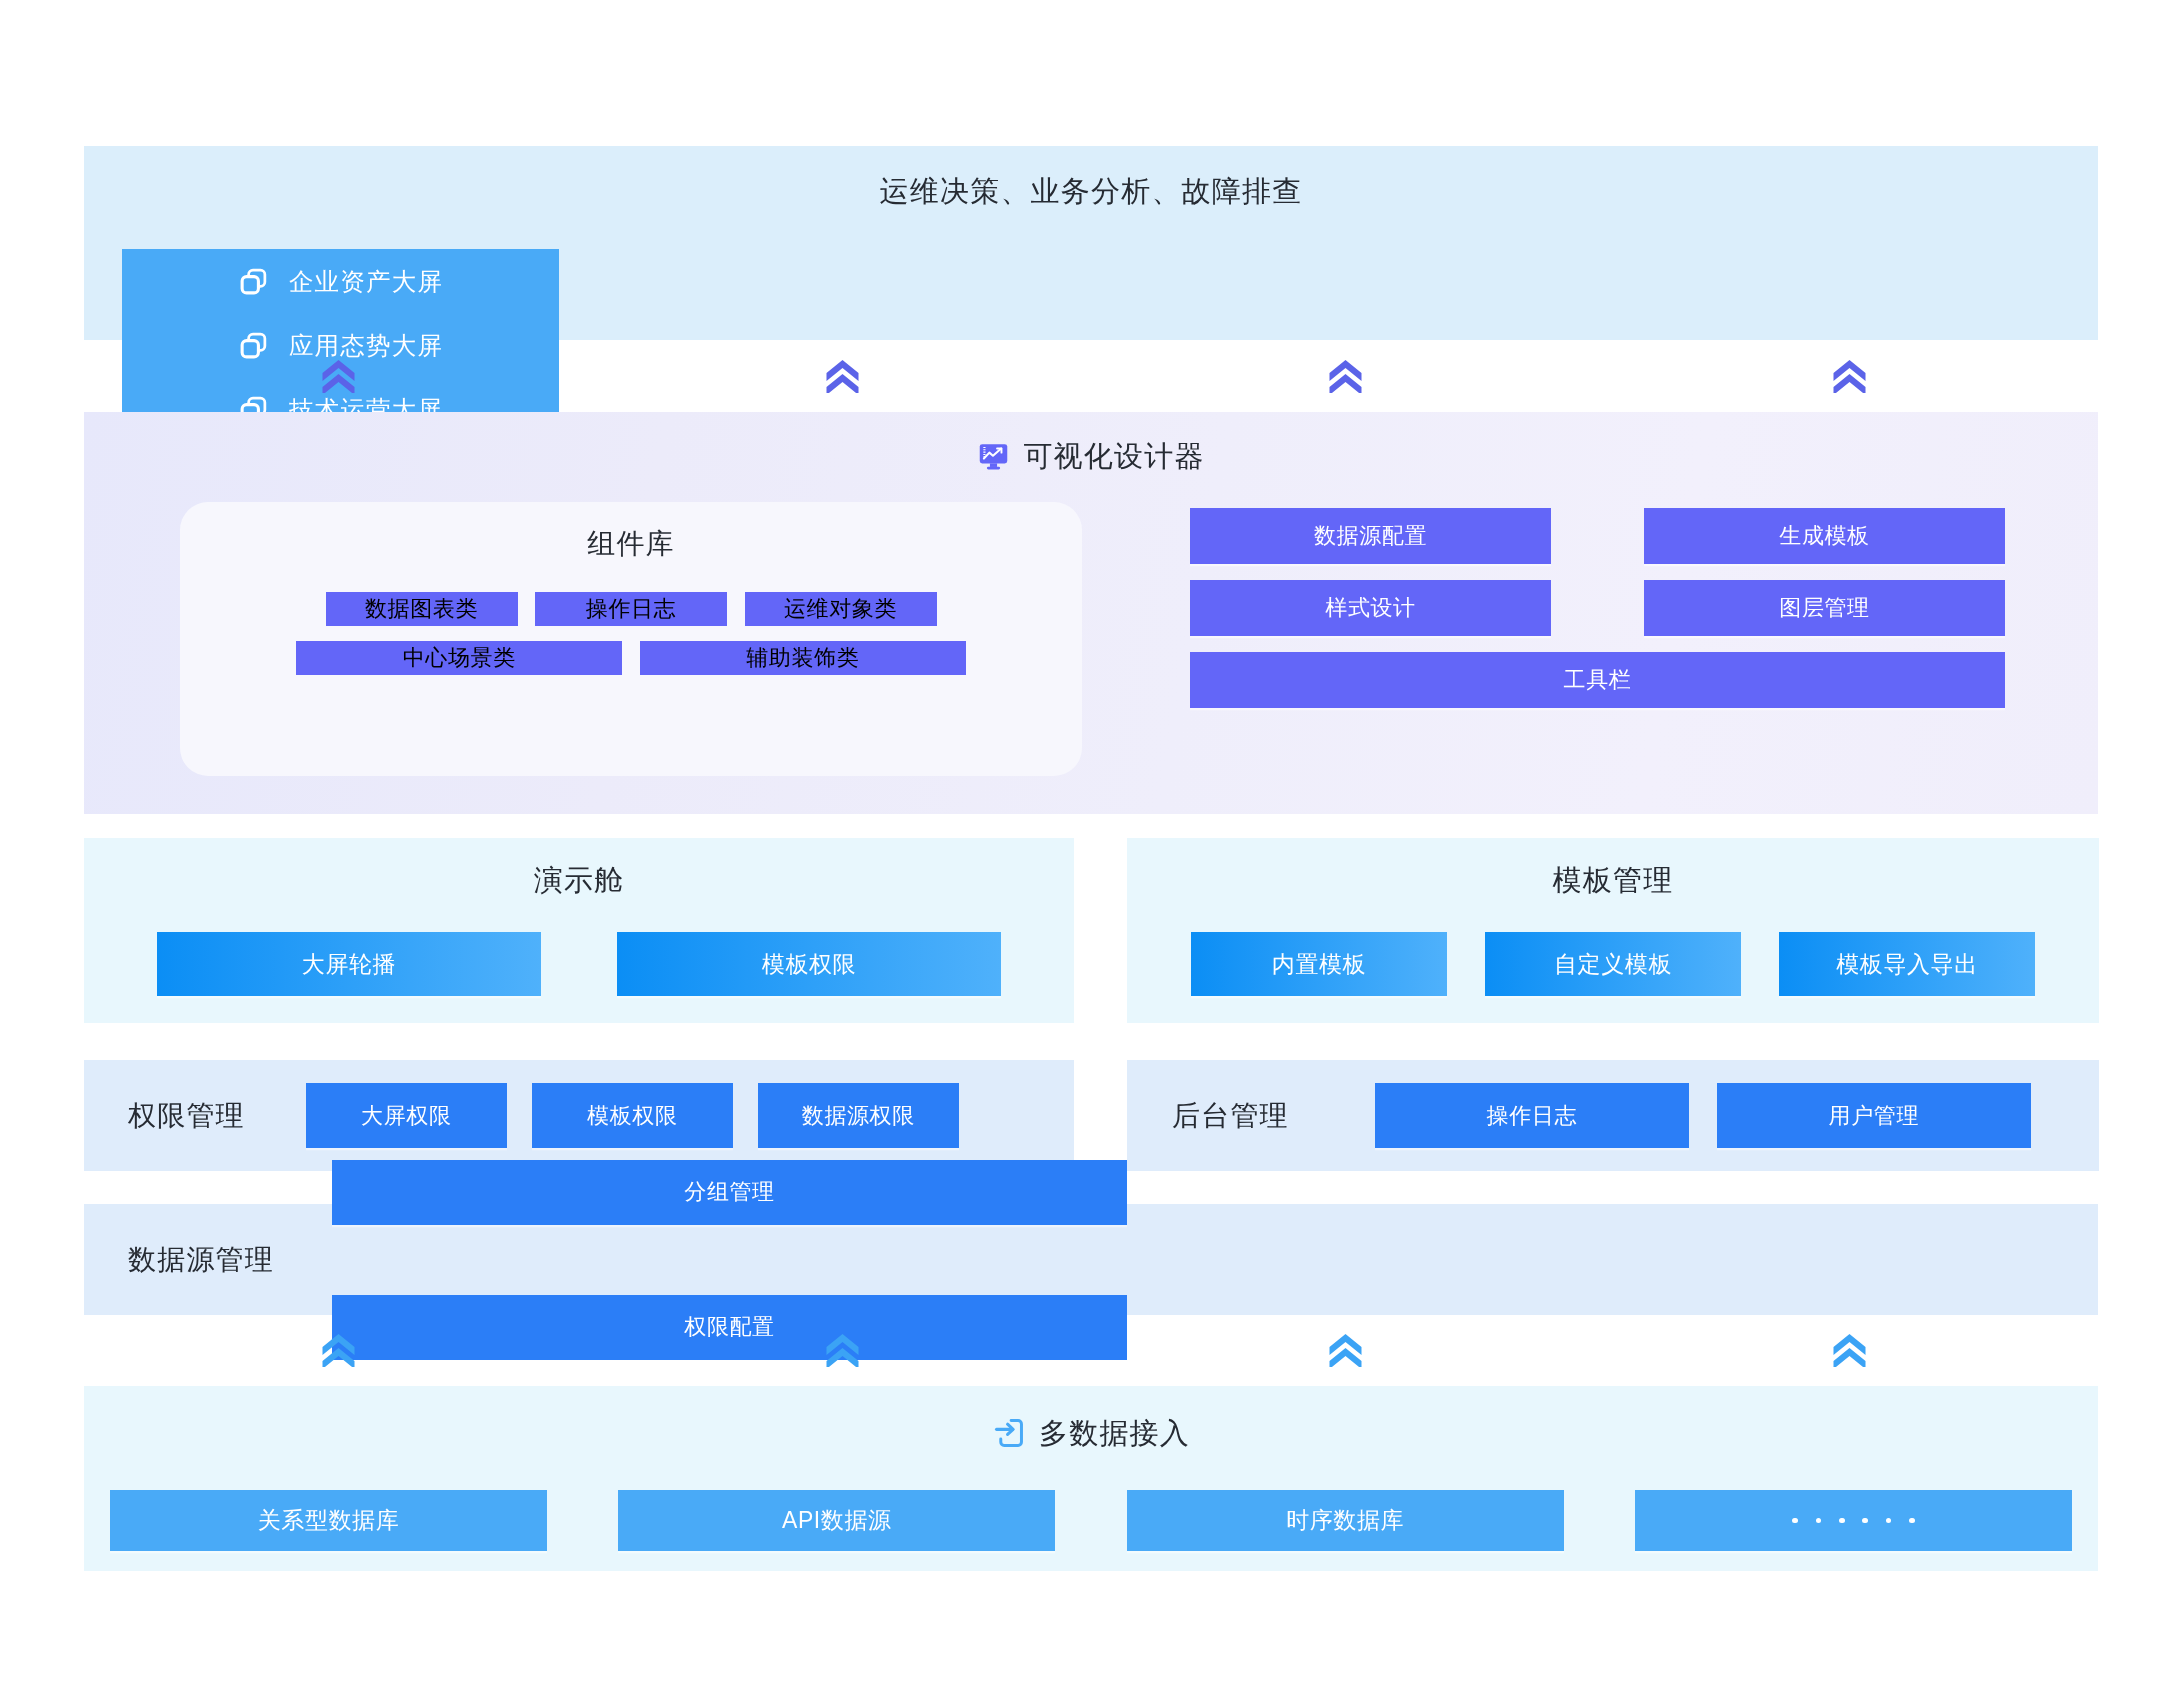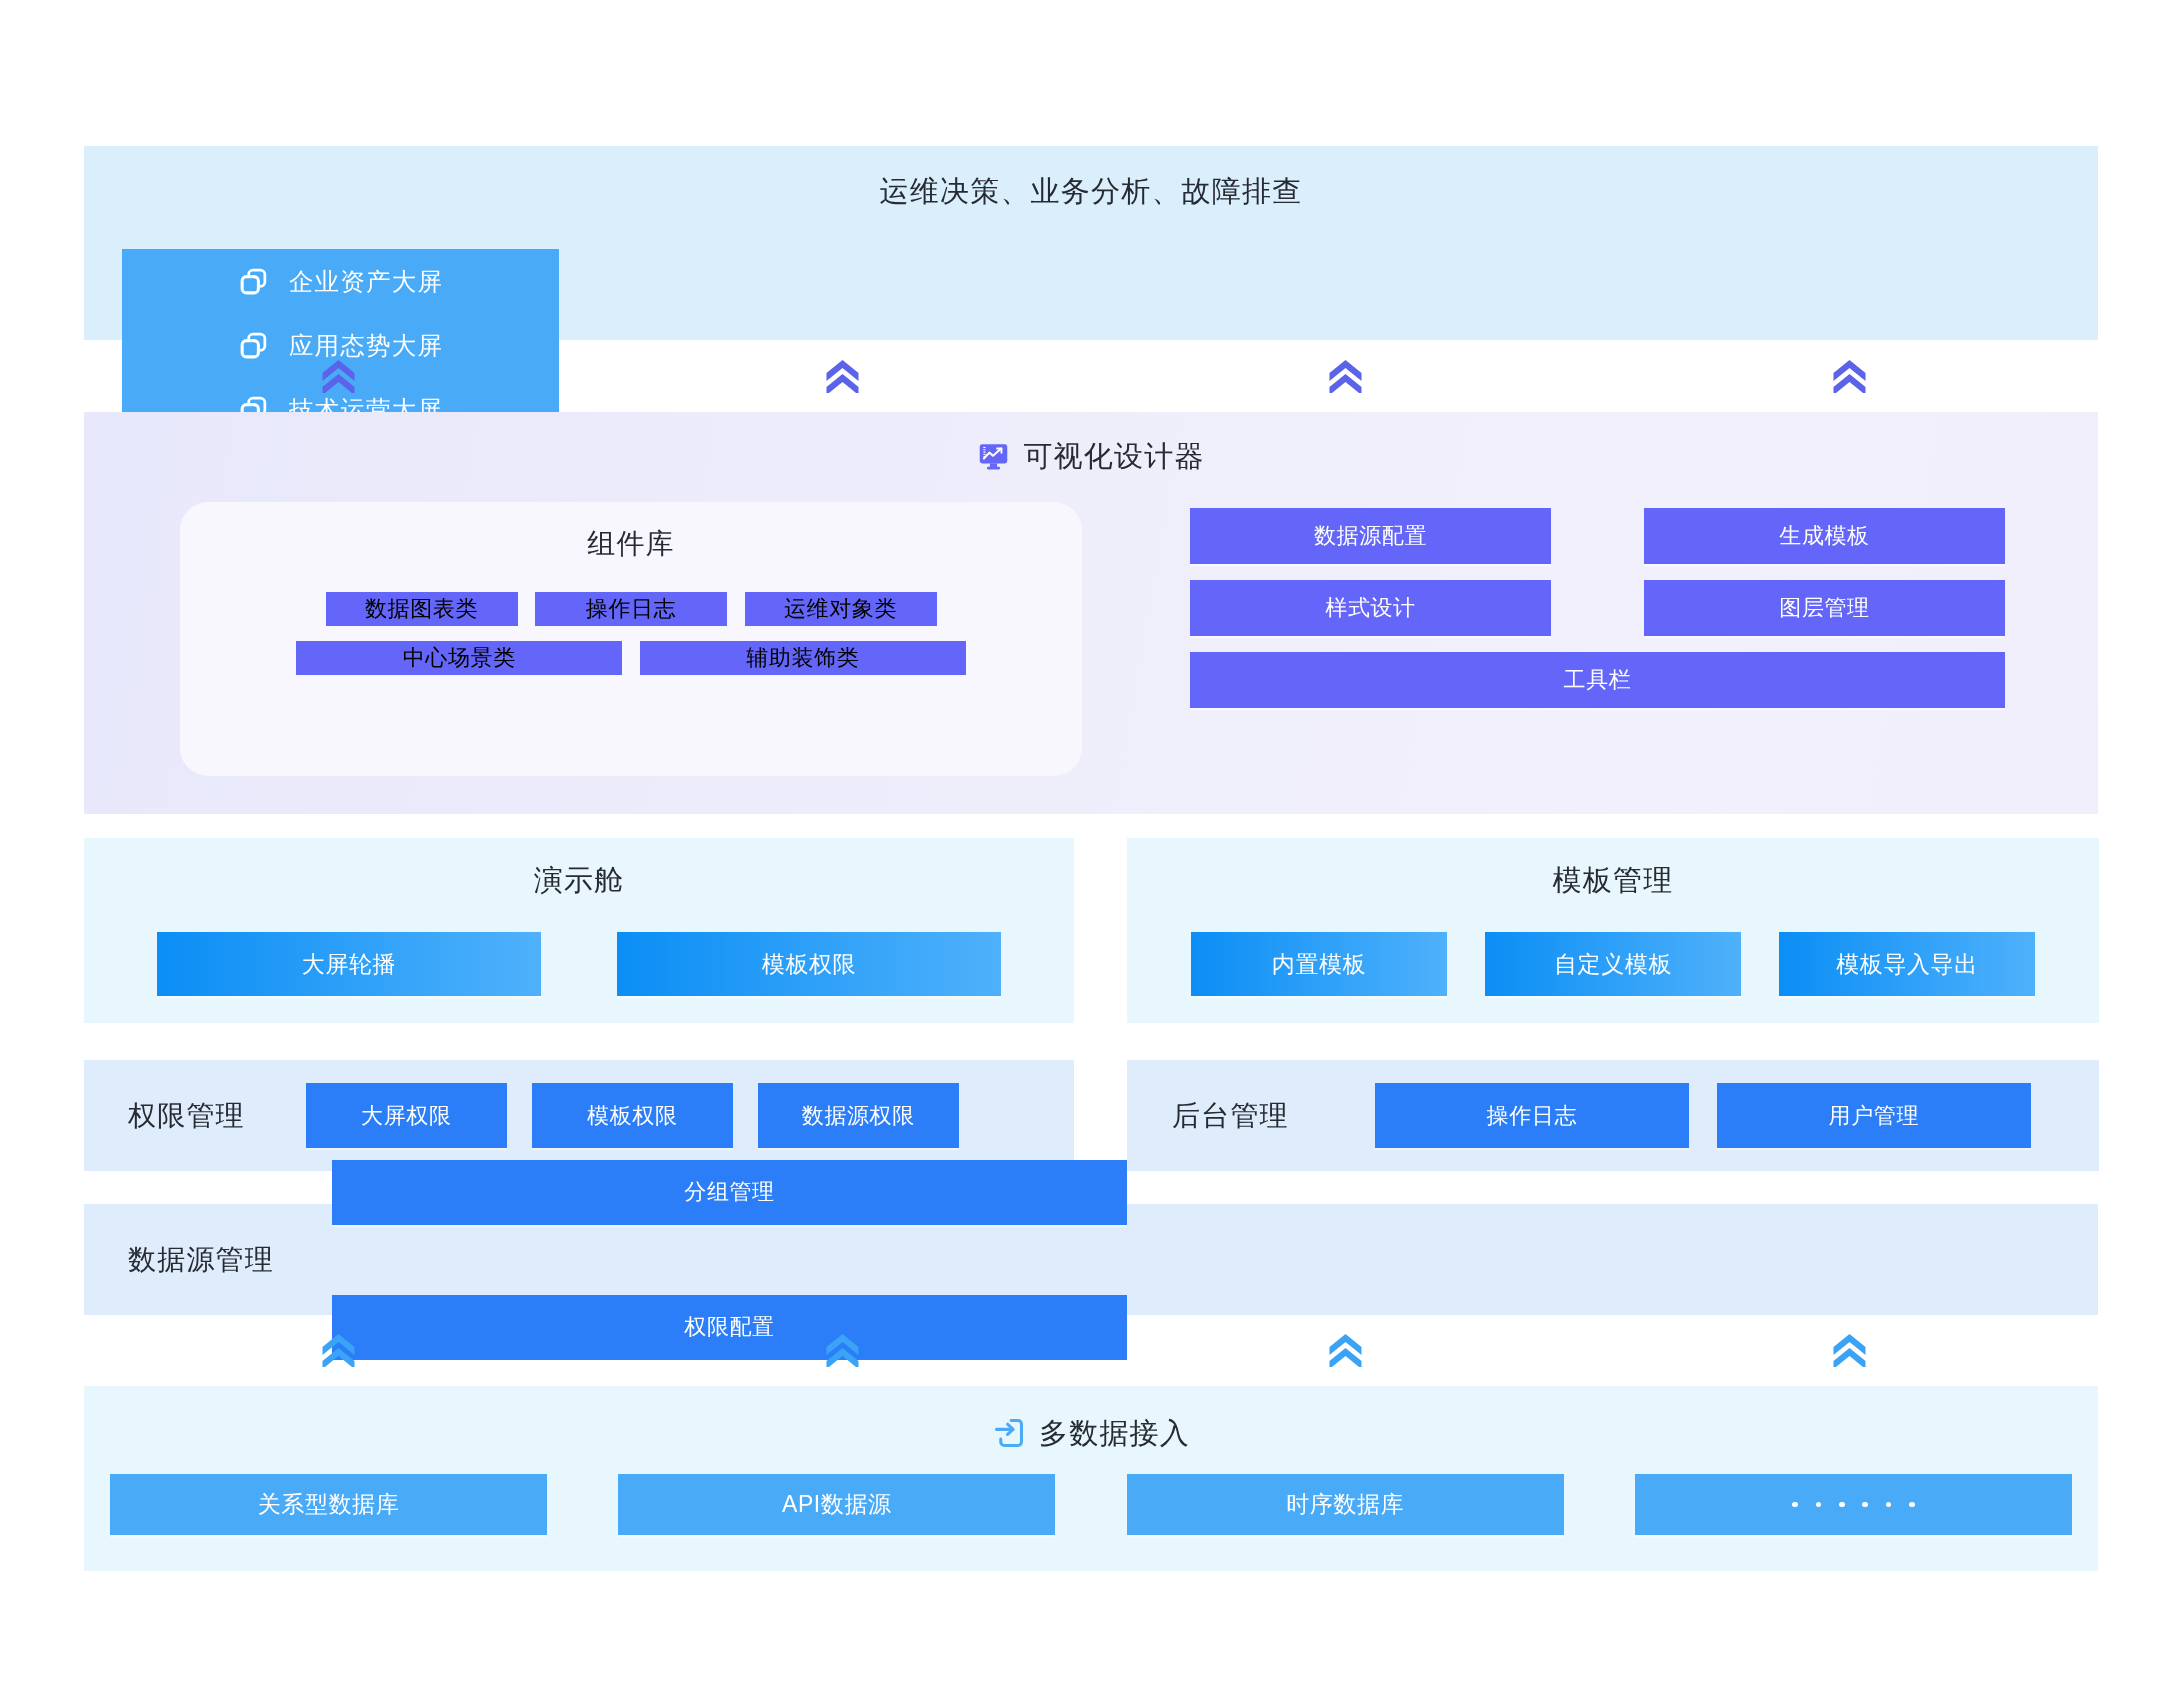--- a/index.html
+++ b/index.html
@@ -298,21 +298,21 @@
     align-items: center;
     justify-content: center;
     gap: 13px;
     margin-top: 30px;
   }
   .access-head .panel-title { margin: 0; }
   .ico-import { width: 34px; height: 34px; display:block; }
   .access-row {
     position: absolute;
     left: 26px;
-    top: 88px;
+    top: 104px;
     width: 1962px;
     display: flex;
     justify-content: space-between;
   }
   .access-btn {
     width: 437px;
     height: 61px;
     background: #49aaf7;
     color: #fff;
     font-size: 23px;

